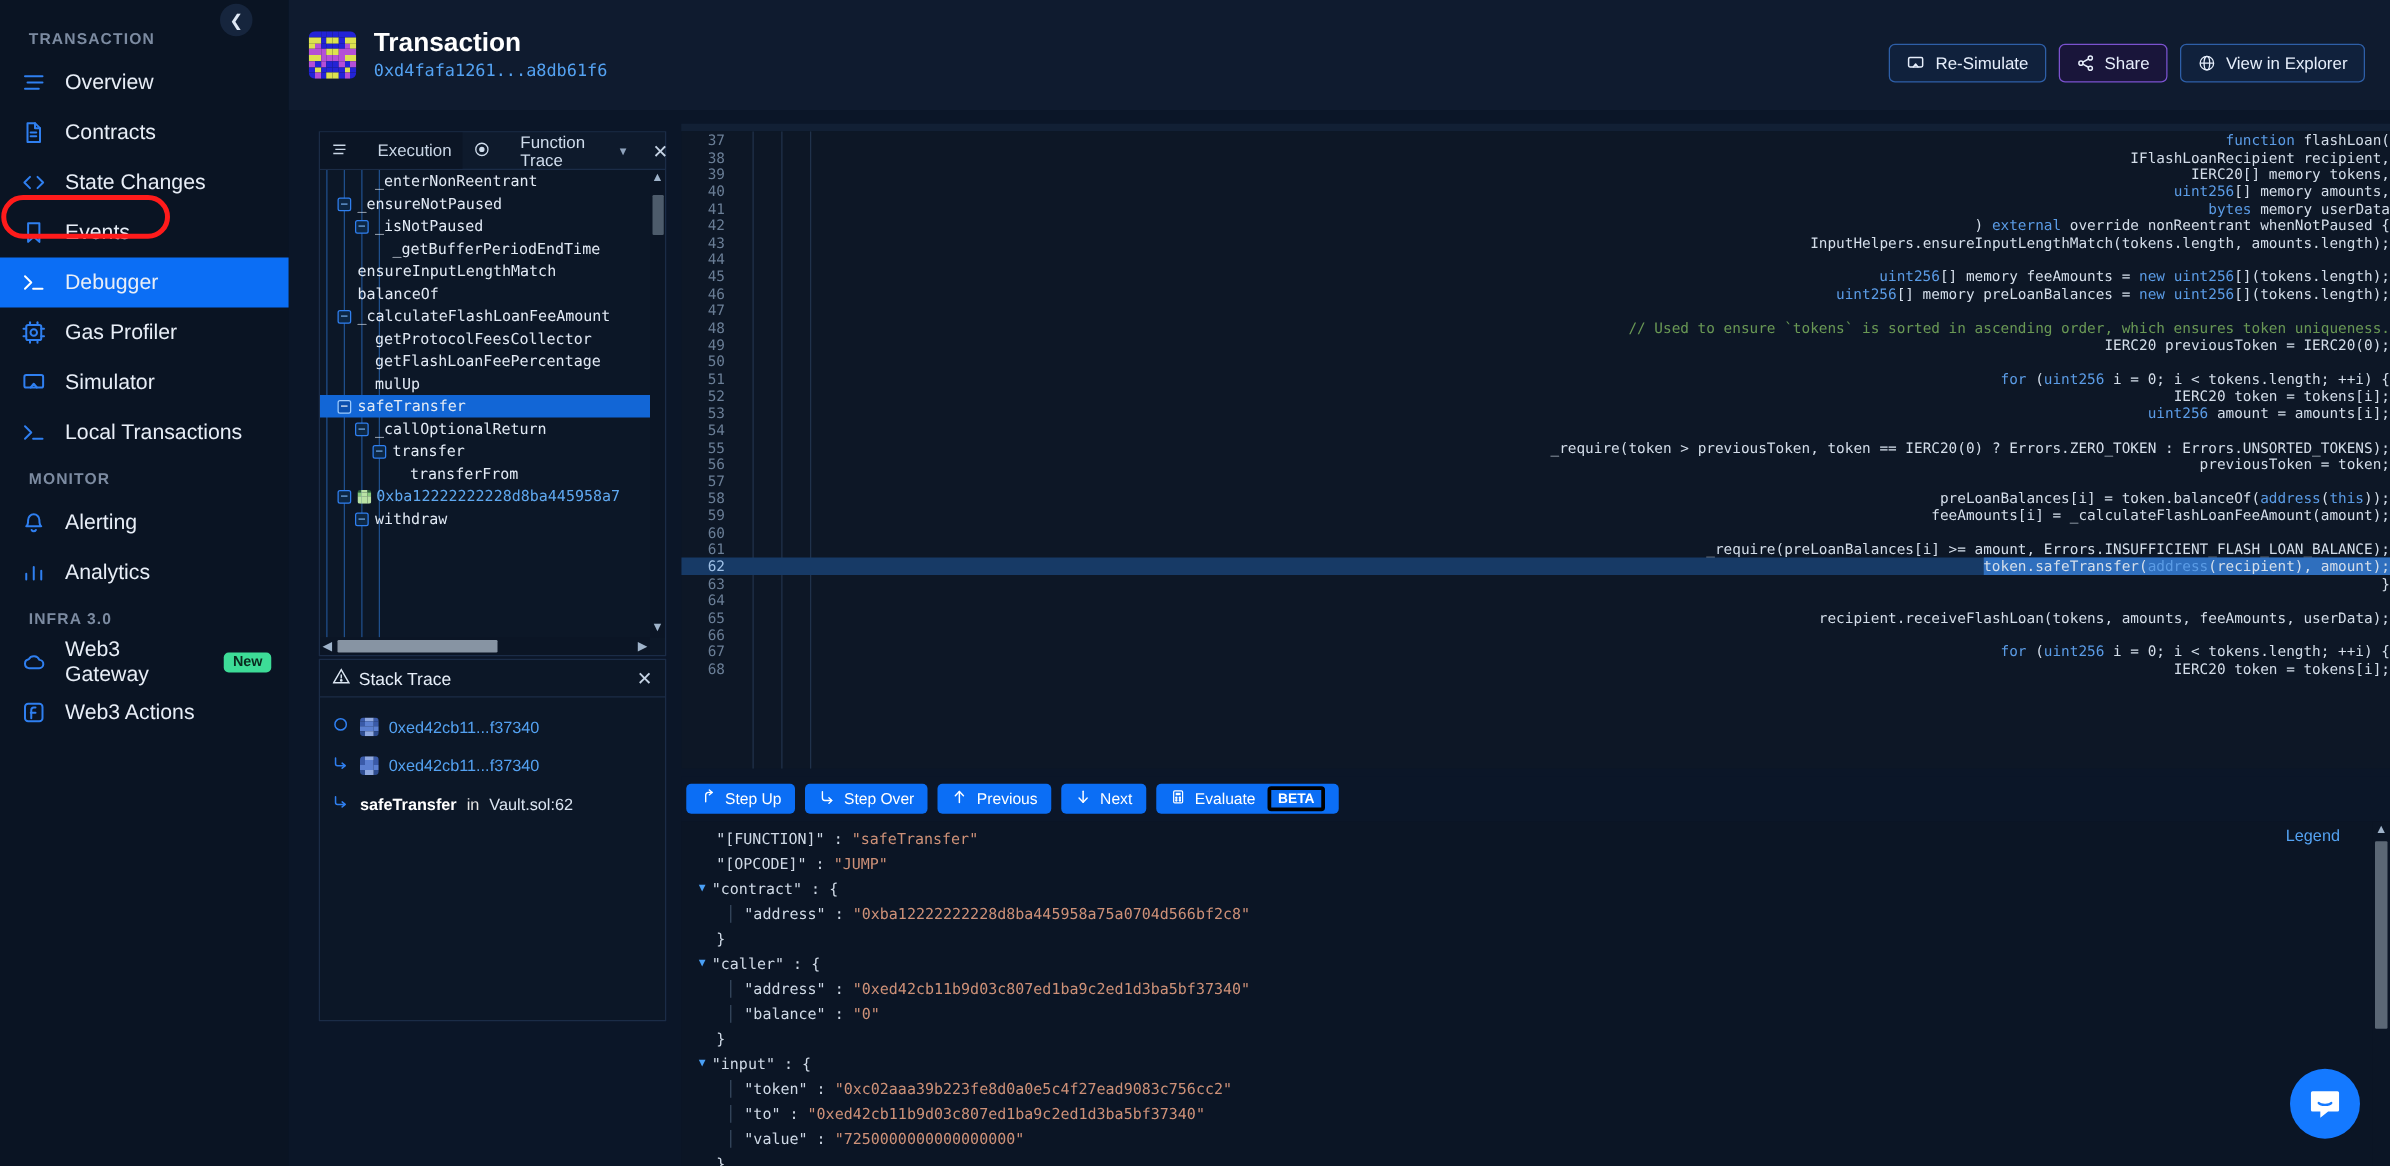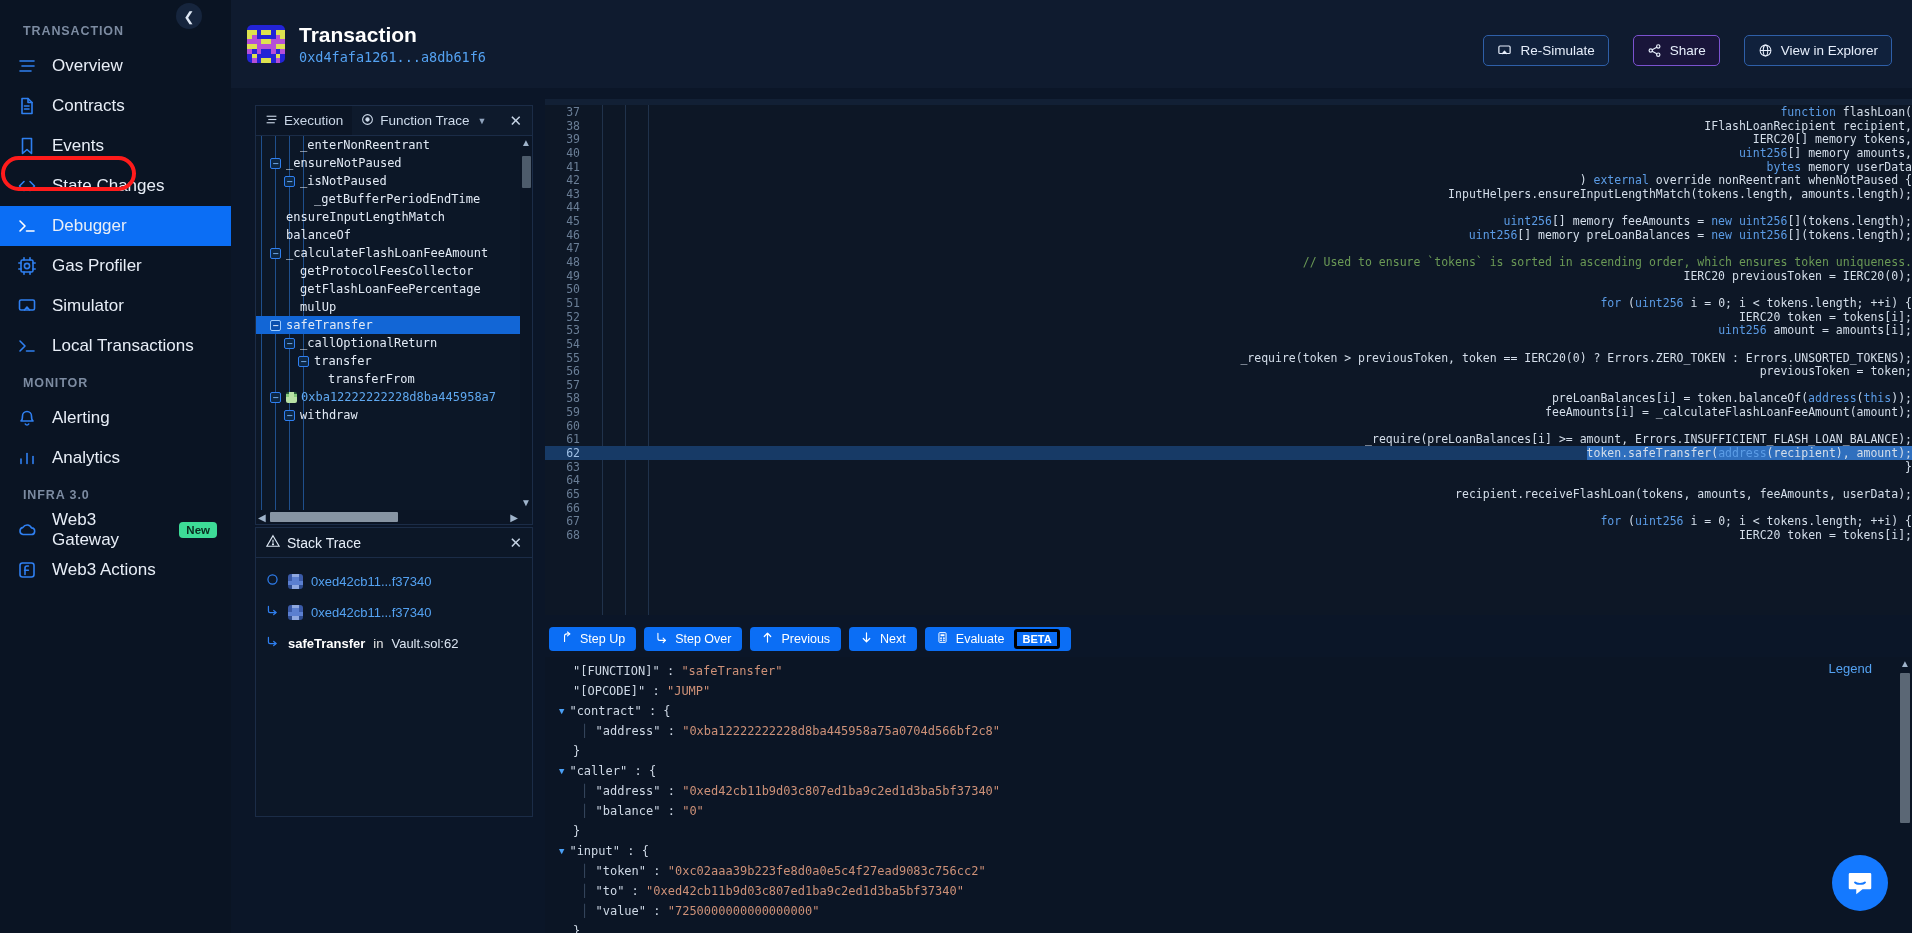--- a/index.html
+++ b/index.html
@@ -62,42 +62,42 @@
     display: grid; grid-template-columns: repeat(8, 1fr); grid-template-rows: repeat(8, 1fr);
     flex: 0 0 38px;
   }
   #tx-avatar i { display: block; }
   #tx-titles { margin-left: 14px; }
   #tx-title { color: #fff; font-size: 21px; font-weight: bold; line-height: 1.15; }
   #tx-hash {
     color: #54a2f2; font-size: 13.5px; font-family: "DejaVu Sans Mono", monospace;
     margin-top: 2px;
   }
-  #header-actions { margin-left: auto; display: flex; gap: 24px; margin-top: 12px; }
+  #header-actions { margin-left: auto; display: flex; gap: 10px; margin-top: 12px; }
   .hbtn {
     display: flex; align-items: center; gap: 8px;
     height: 31px; padding: 0 13px; border-radius: 5px;
     background: #10213c; border: 1px solid #2e5fa8; color: #e6eefb;
     font-size: 13.5px; cursor: pointer; white-space: nowrap;
   }
   .hbtn.purple { border-color: #7b52cf; background: #19153a; }
   .hbtn svg { display:block; }
 
   
   #trace-panel {
     position: absolute; left: 255px; top: 105px; width: 278px; height: 420px;
     background: #0c1727; border: 1px solid #1b2c47;
     display: flex; flex-direction: column;
   }
   #trace-tabs {
     height: 30px; display: flex; align-items: stretch; border-bottom: 1px solid #1b2c47;
     background: #0e1a2c;
   }
   .trace-tab {
-    display: flex; align-items: center; gap: 6px; padding: 0 9px;
+    display: flex; align-items: center; gap: 24px; padding: 0 9px;
     font-size: 13.5px; color: #cfdcec; cursor: pointer;
   }
   .trace-tab.inactive { color: #c9d6e6; background: #0b1525; }
   .trace-tab .tchev { font-size: 9px; color: #8fa3bd; margin-left: 2px; }
   #trace-close, #stack-close {
     margin-left: auto; padding: 0 10px; display: flex; align-items: center;
     color: #c5d3e4; font-size: 15px; cursor: pointer;
   }
   #trace-body { position: relative; flex: 1; overflow: hidden; }
   #trace-scroll { position: absolute; inset: 0 12px 14px 0; overflow: hidden; }
@@ -256,33 +256,33 @@
           <path d="M11 2.5v4h4"></path>
           <line x1="7.5" y1="10" x2="12" y2="10"></line>
           <line x1="7.5" y1="13" x2="12" y2="13"></line>
         </svg>
       </span>
       <span>Contracts</span>
     </div>
     <div class="side-item">
       <span class="sicon">
         <svg width="20" height="20" viewBox="0 0 20 20" fill="none" stroke="#2f7ff0" stroke-width="1.6" stroke-linecap="round" stroke-linejoin="round">
-          <path d="M5.5 2.5h9v15l-4.5-4-4.5 4z"></path>
-        </svg>
-      </span>
-      <span>Events</span>
-    </div>
-    <div class="side-item">
-      <span class="sicon">
-        <svg width="20" height="20" viewBox="0 0 20 20" fill="none" stroke="#2f7ff0" stroke-width="1.6" stroke-linecap="round" stroke-linejoin="round">
           <polyline points="7,5.5 2.5,10 7,14.5"></polyline>
           <polyline points="13,5.5 17.5,10 13,14.5"></polyline>
         </svg>
       </span>
       <span>State Changes</span>
+    </div>
+    <div class="side-item">
+      <span class="sicon">
+        <svg width="20" height="20" viewBox="0 0 20 20" fill="none" stroke="#2f7ff0" stroke-width="1.6" stroke-linecap="round" stroke-linejoin="round">
+          <path d="M5.5 2.5h9v15l-4.5-4-4.5 4z"></path>
+        </svg>
+      </span>
+      <span>Events</span>
     </div>
     <div class="side-item active">
       <span class="sicon">
         <svg width="20" height="20" viewBox="0 0 20 20" fill="none" stroke="#ffffff" stroke-width="1.6" stroke-linecap="round" stroke-linejoin="round">
           <polyline points="3,5 8,10 3,15"></polyline>
           <line x1="9.5" y1="15" x2="17" y2="15"></line>
         </svg>
       </span>
       <span>Debugger</span>
     </div>

